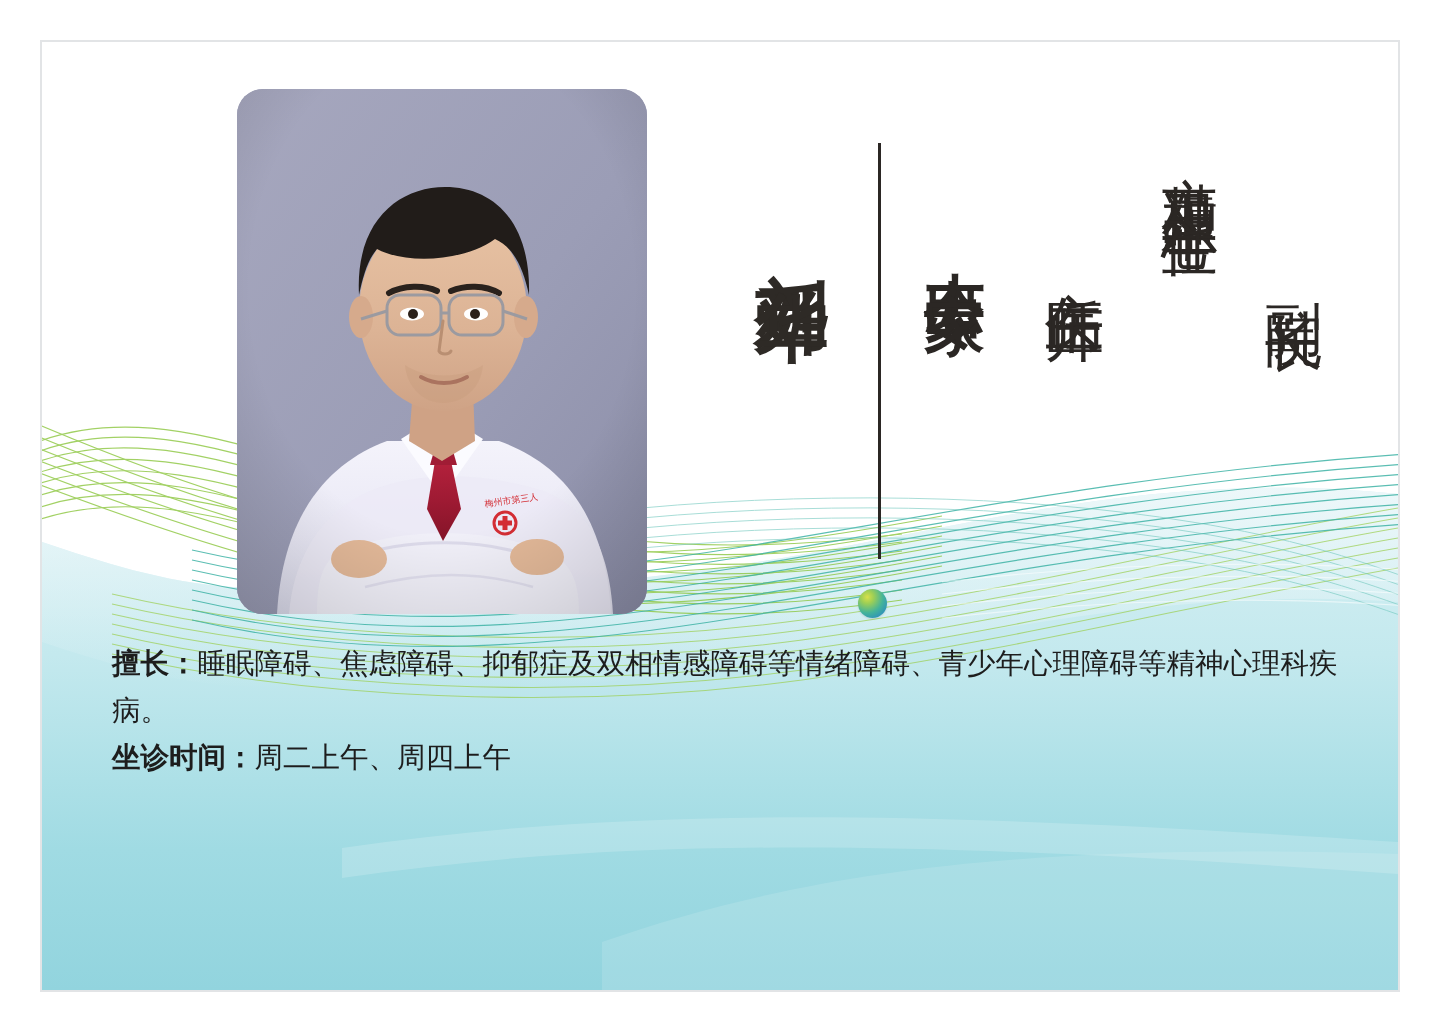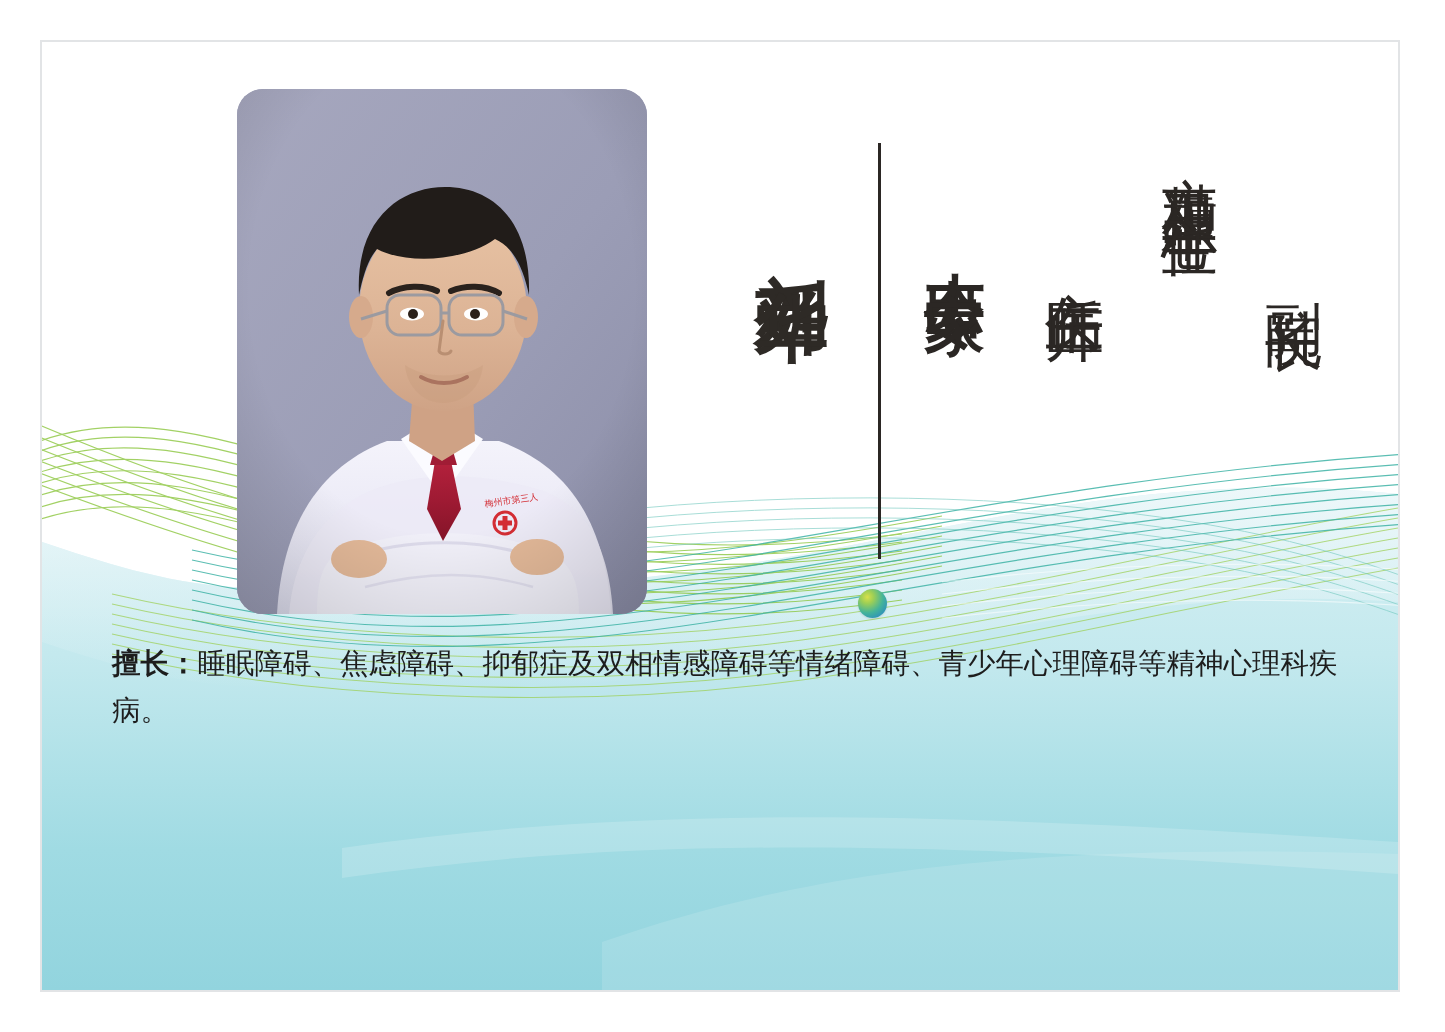--- a/index.html
+++ b/index.html
@@ -259,16 +259,19 @@
     <div class="vcol" id="col-title">主任医师</div>
     <div class="vcol" id="col-center">市精神卫生中心主任</div>
     <div class="vcol" id="col-dean">副院长</div>
 
     <div id="orb"></div>
 
     <div id="bio">
       <p>
         <span class="lab">擅长</span><span class="lab">：</span><span>睡眠障碍、焦虑障碍、抑郁症及双相情感障碍等情绪障碍、青少年心理障碍等精神心理科疾病。</span>
       </p>
+      <p class="sched">
+        <span class="lab">坐诊时间</span><span class="lab">：</span><span>周二上午、周四上午</span>
+      </p>
     </div>
 
   </div>
 </div>
 
 </body></html>

